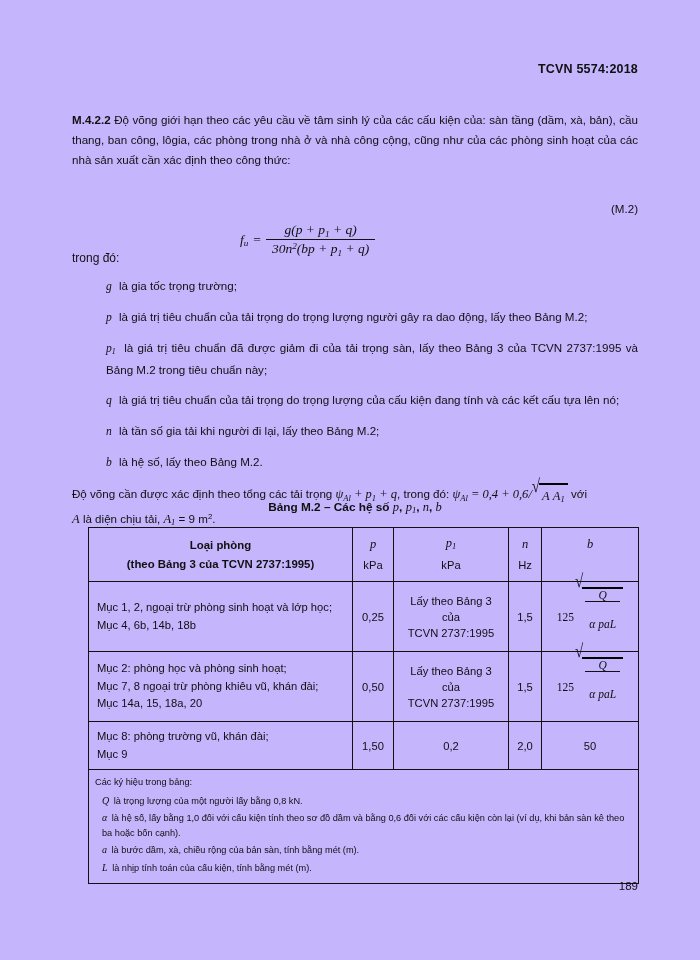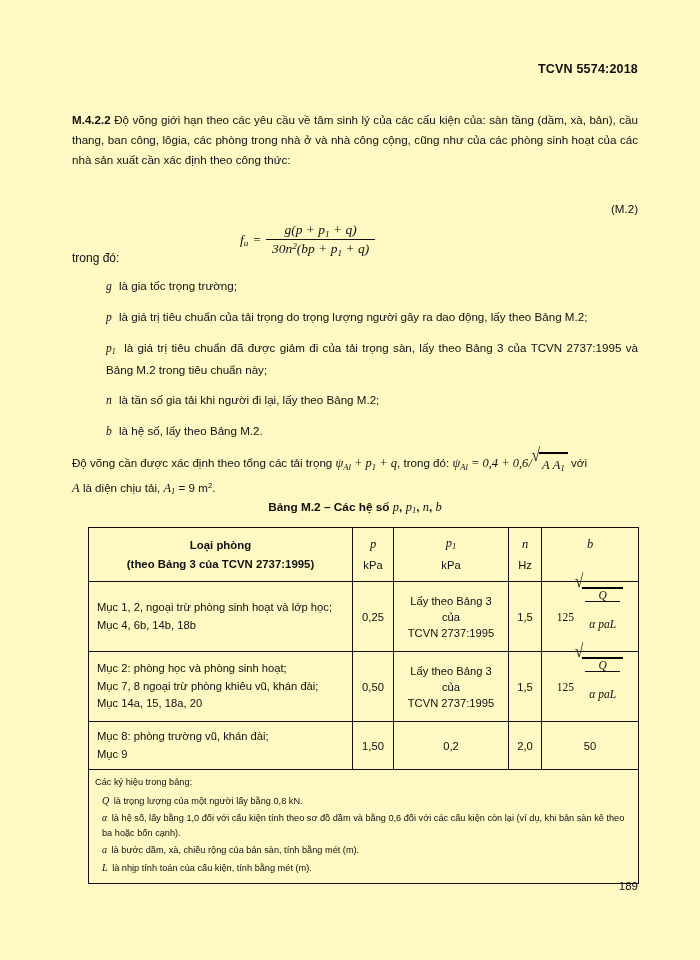--- a/index.html
+++ b/index.html
@@ -11,21 +11,21 @@
     width: 700px;
     height: 960px;
     position: relative;
     font-family: "Liberation Sans", sans-serif;
     color: #101010;
     overflow: hidden;
   }
   .page {
     position: absolute;
     inset: 0;
-    background: #fef9c3;
+    background: #c4b5fd;
   }
   
   .doc-header {
     position: absolute;
     top: 62px;
     right: 62px;
     font-size: 12.5px;
     font-weight: bold;
     letter-spacing: .2px;
   }
@@ -269,20 +269,24 @@
         <span class="sym">g</span>
         <span>là gia tốc trọng trường;</span>
       </p>
       <p class="defitem">
         <span class="sym">p</span>
         <span>là giá trị tiêu chuẩn của tải trọng do trọng lượng người gây ra dao động, lấy theo Bảng M.2;</span>
       </p>
       <p class="defitem">
         <span class="sym"><span>p</span><sub>1</sub></span>
         <span>là giá trị tiêu chuẩn đã được giảm đi của tải trọng sàn, lấy theo Bảng 3 của TCVN 2737:1995 và Bảng M.2 trong tiêu chuẩn này;</span>
+      </p>
+      <p class="defitem">
+        <span class="sym">q</span>
+        <span>là giá trị tiêu chuẩn của tải trọng do trọng lượng của cấu kiện đang tính và các kết cấu tựa lên nó;</span>
       </p>
       <p class="defitem">
         <span class="sym">n</span>
         <span>là tần số gia tải khi người đi lại, lấy theo Bảng M.2;</span>
       </p>
       <p class="defitem">
         <span class="sym">b</span>
         <span>là hệ số, lấy theo Bảng M.2.</span>
       </p>
     </div>

